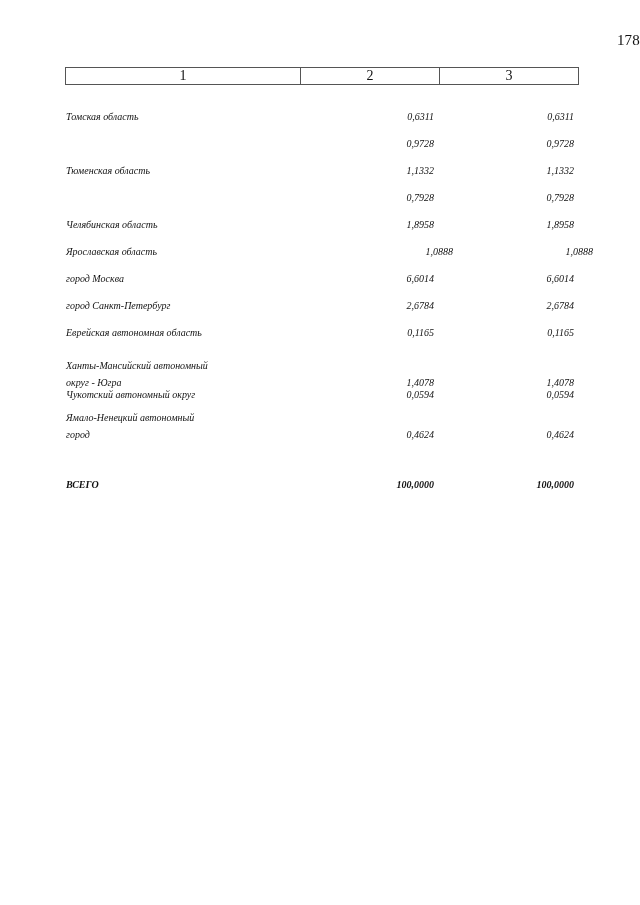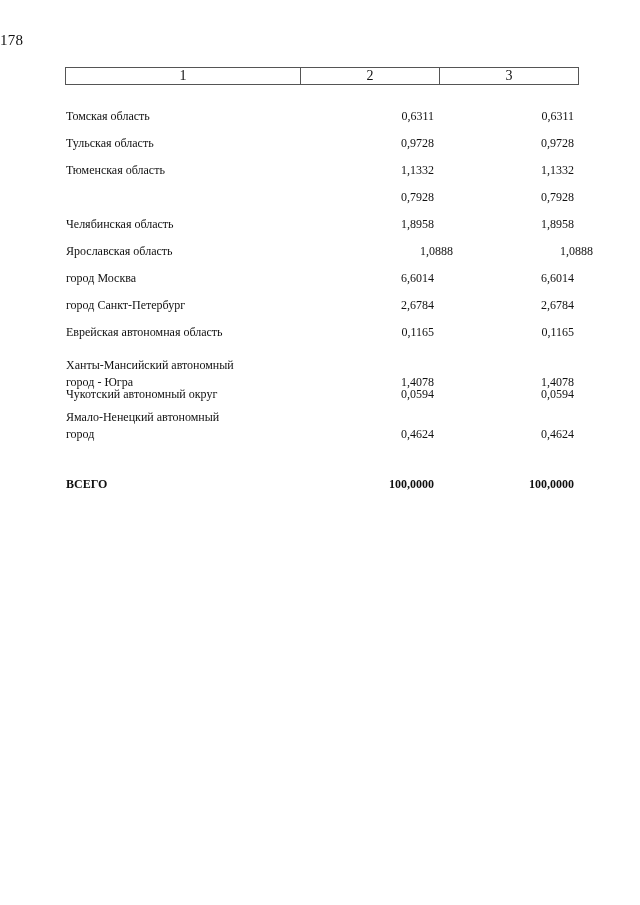--- a/index.html
+++ b/index.html
@@ -3,35 +3,35 @@
 <meta charset="utf-8">
 <style>
   html, body { margin: 0; padding: 0; background: #ffffff; }
   body {
     width: 640px; height: 905px; position: relative; overflow: hidden;
     font-family: "Liberation Serif", "DejaVu Serif", serif;
     color: #111111;
   }
   .page-number {
     position: absolute; top: 32px; left: 0; width: 640px;
-    text-align: left; font-size: 15px; letter-spacing: 0.2px;
+    text-align: right; font-size: 15px; letter-spacing: 0.2px;
   }
   .header-table {
     position: absolute; top: 67px; left: 65px; width: 514px; height: 18px;
     border: 1px solid #555; box-sizing: border-box; display: flex;
   }
   .header-table .hcell {
     box-sizing: border-box; text-align: center; font-size: 14px; line-height: 16px;
   }
   .hcell.c1 { width: 235px; border-right: 1px solid #555; }
   .hcell.c2 { width: 139px; border-right: 1px solid #555; }
   .hcell.c3 { flex: 1; }
 
   .rows { position: absolute; left: 0; top: 0; width: 640px; }
-  .row { position: absolute; left: 0; width: 640px; font-size: 12px; line-height: 17px; }
+  .row { position: absolute; left: 0; width: 640px; font-size: 10px; line-height: 17px; font-style: italic; }
   .row .name { position: absolute; left: 66px; width: 240px; }
   .row .v2 { position: absolute; right: 206px; text-align: right; bottom: 0; }
   .row .v3 { position: absolute; right: 66px; text-align: right; bottom: 0; }
   .row.total { font-weight: bold; }
 </style>
 </head>
 <body>
 
 <div class="page-number">178</div>
 
@@ -41,21 +41,20 @@
   <div class="hcell c3">3</div>
 </div>
 
 <div class="rows">
   <div class="row" style="top:108px;height:17px;">
     <span class="name">Томская область</span>
     <span class="v2">0,6311</span>
     <span class="v3">0,6311</span>
   </div>
   <div class="row" style="top:135px;height:17px;">
-    <span class="name">Тульская область</span>
     <span class="v2">0,9728</span>
     <span class="v3">0,9728</span>
   </div>
   <div class="row" style="top:162px;height:17px;">
     <span class="name">Тюменская область</span>
     <span class="v2">1,1332</span>
     <span class="v3">1,1332</span>
   </div>
   <div class="row" style="top:189px;height:17px;">
     <span class="v2">0,7928</span>
@@ -81,21 +80,21 @@
     <span class="v2">2,6784</span>
     <span class="v3">2,6784</span>
   </div>
   <div class="row" style="top:324px;height:17px;">
     <span class="name">Еврейская автономная область</span>
     <span class="v2">0,1165</span>
     <span class="v3">0,1165</span>
   </div>
   <div class="row" style="top:357px;height:34px;">
     <span class="name" style="top:0;">Ханты-Мансийский автономный</span>
-    <span class="name" style="top:17px;">город - Югра</span>
+    <span class="name" style="top:17px;">округ - Югра</span>
     <span class="v2">1,4078</span>
     <span class="v3">1,4078</span>
   </div>
   <div class="row" style="top:386px;height:17px;">
     <span class="name">Чукотский автономный округ</span>
     <span class="v2">0,0594</span>
     <span class="v3">0,0594</span>
   </div>
   <div class="row" style="top:409px;height:34px;">
     <span class="name" style="top:0;">Ямало-Ненецкий автономный</span>

